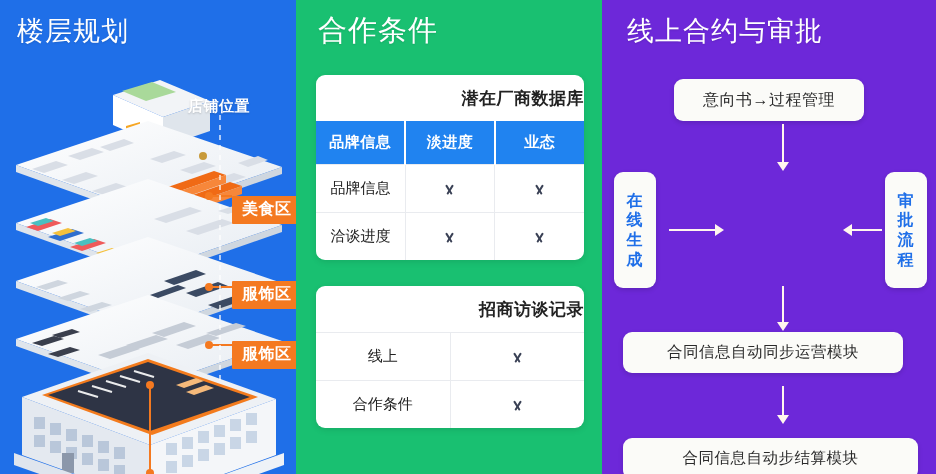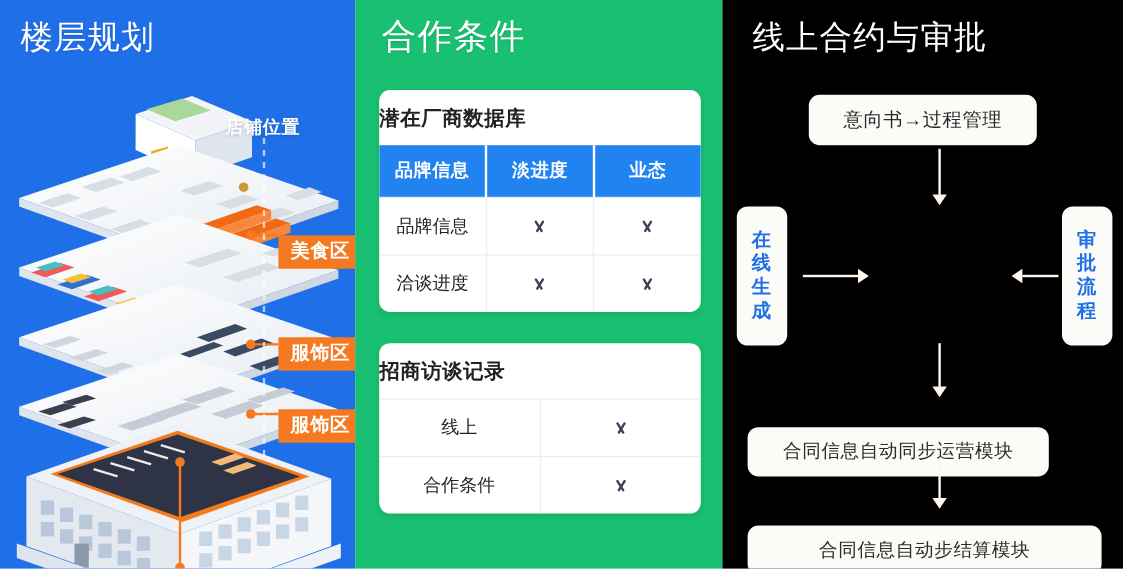--- a/index.html
+++ b/index.html
@@ -68,21 +68,21 @@
     position: absolute;
     background: #ffffff;
     border-radius: 9px;
     box-shadow: 0 2px 6px rgba(0,0,0,.10);
     overflow: hidden;
   }
   .card-1 { left: 20px; top: 75px; width: 268px; }
   .card-2 { left: 20px; top: 286px; width: 268px; }
 
   .card-title {
-    text-align: left;
+    text-align: right;
     font-size: 17px;
     font-weight: bold;
     color: #222;
     padding: 12px 0 11px;
     letter-spacing: .5px;
   }
   table.tbl { border-collapse: collapse; width: 100%; table-layout: fixed; }
   table.tbl th {
     background: #2083f0;
     color: #ffffff;
@@ -111,42 +111,42 @@
   .chk:before, .chk:after {
     content: ""; position: absolute; top: 0;
     width: 2px; height: 11px; background: #3b4256; border-radius: 1px;
   }
   .chk:before { left: 3px; transform: rotate(-32deg); transform-origin: top center; }
   .chk:after  { left: 10px; transform: rotate(32deg); transform-origin: top center; }
 
   
   .panel-orange {
     width: 334px; height: 474px;
-    background: #000000;
+    background: #6d28d9;
     position: relative;
     overflow: hidden;
     flex: 1 1 auto;
   }
   .t3 { font-size: 27px; position: absolute; left: 25px; top: 13px; }
 
   .obox {
     position: absolute;
     background: #fbfbf8;
     border-radius: 9px;
     box-shadow: 0 2px 5px rgba(0,0,0,.14);
     color: #2b2b2b;
     display: flex;
     align-items: center;
     justify-content: center;
     text-align: center;
     font-size: 16px;
     letter-spacing: .5px;
   }
   .obox-top   { left: 72px;  top: 79px;  width: 190px; height: 42px; }
-  .obox-sync  { left: 21px;  top: 356px; width: 251px; height: 41px; font-size: 15.5px; font-family: Liberation Mono, monospace; }
+  .obox-sync  { left: 21px;  top: 332px; width: 280px; height: 41px; font-size: 15.5px; font-family: Liberation Mono, monospace; }
   .obox-settle{ left: 21px;  top: 438px; width: 295px; height: 41px; font-size: 15.5px; }
 
   .vbox {
     position: absolute;
     background: #fbfbf8;
     border-radius: 9px;
     box-shadow: 0 2px 5px rgba(0,0,0,.14);
     color: #1f6fe8;
     font-size: 16px;
     font-weight: bold;

